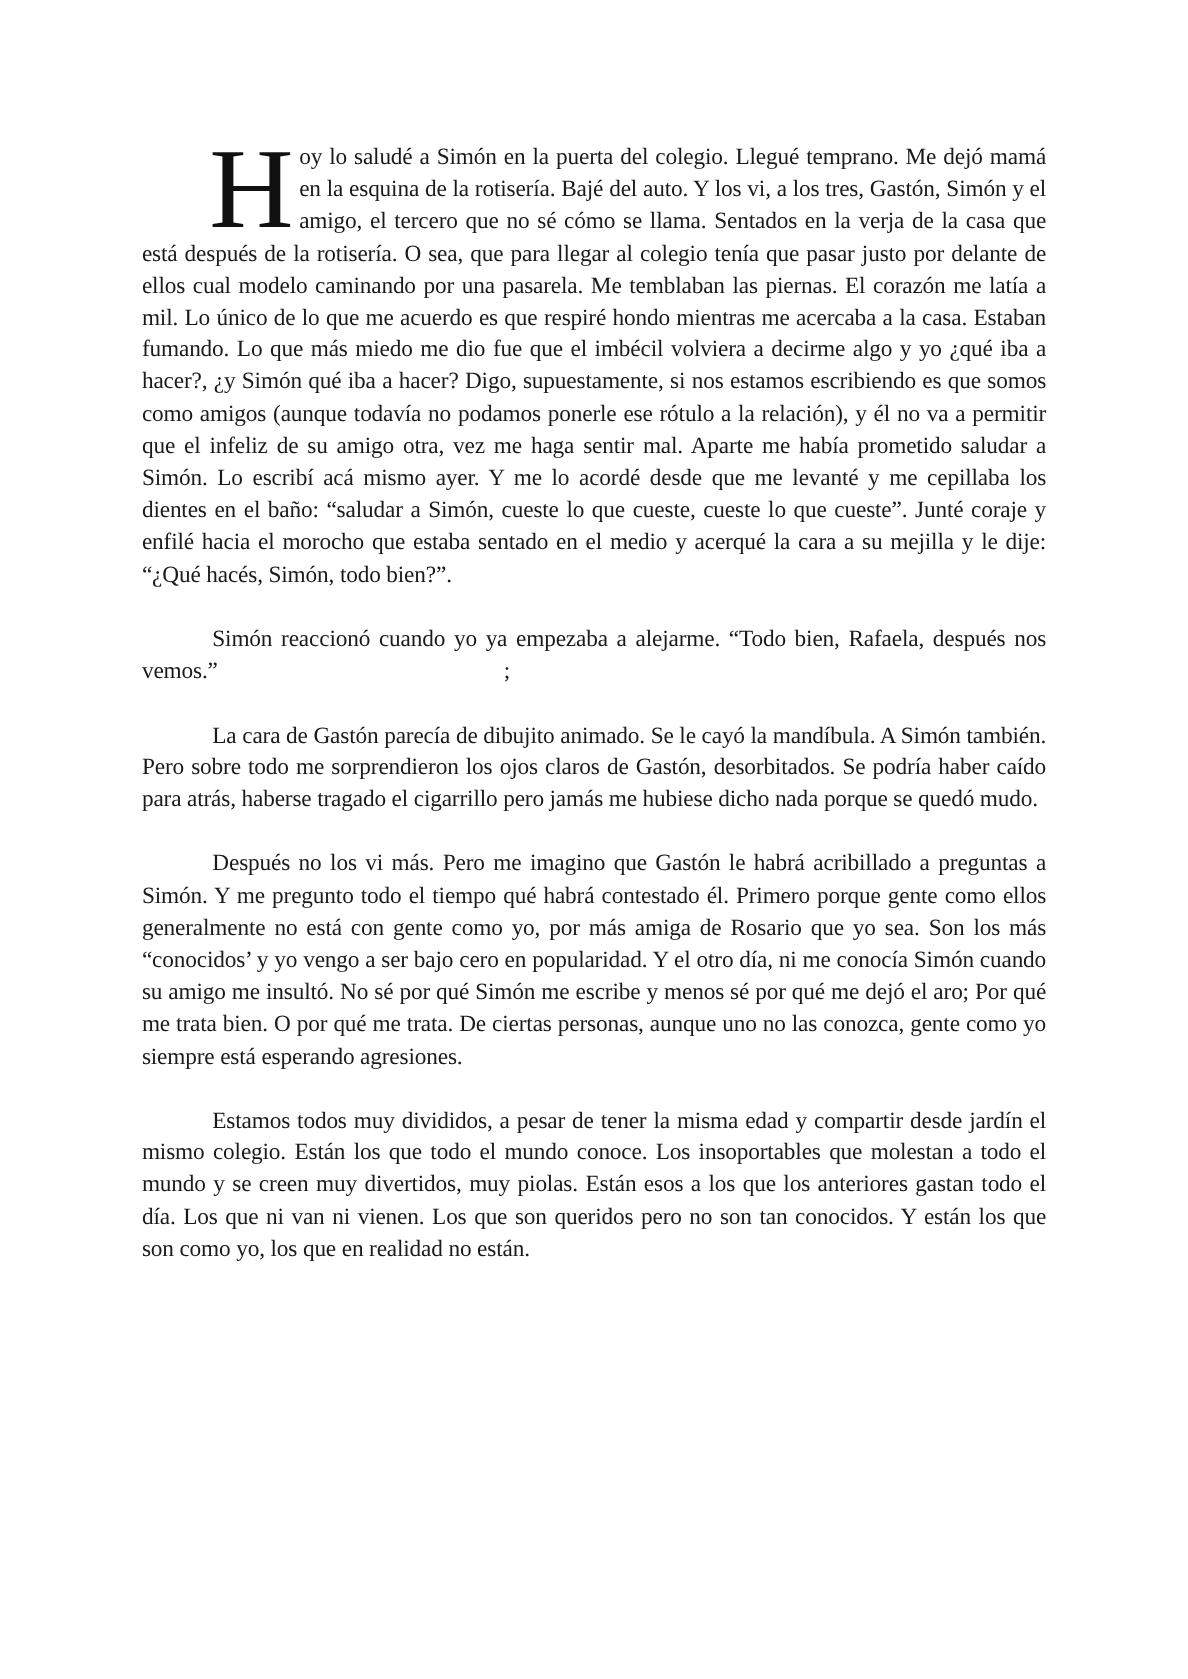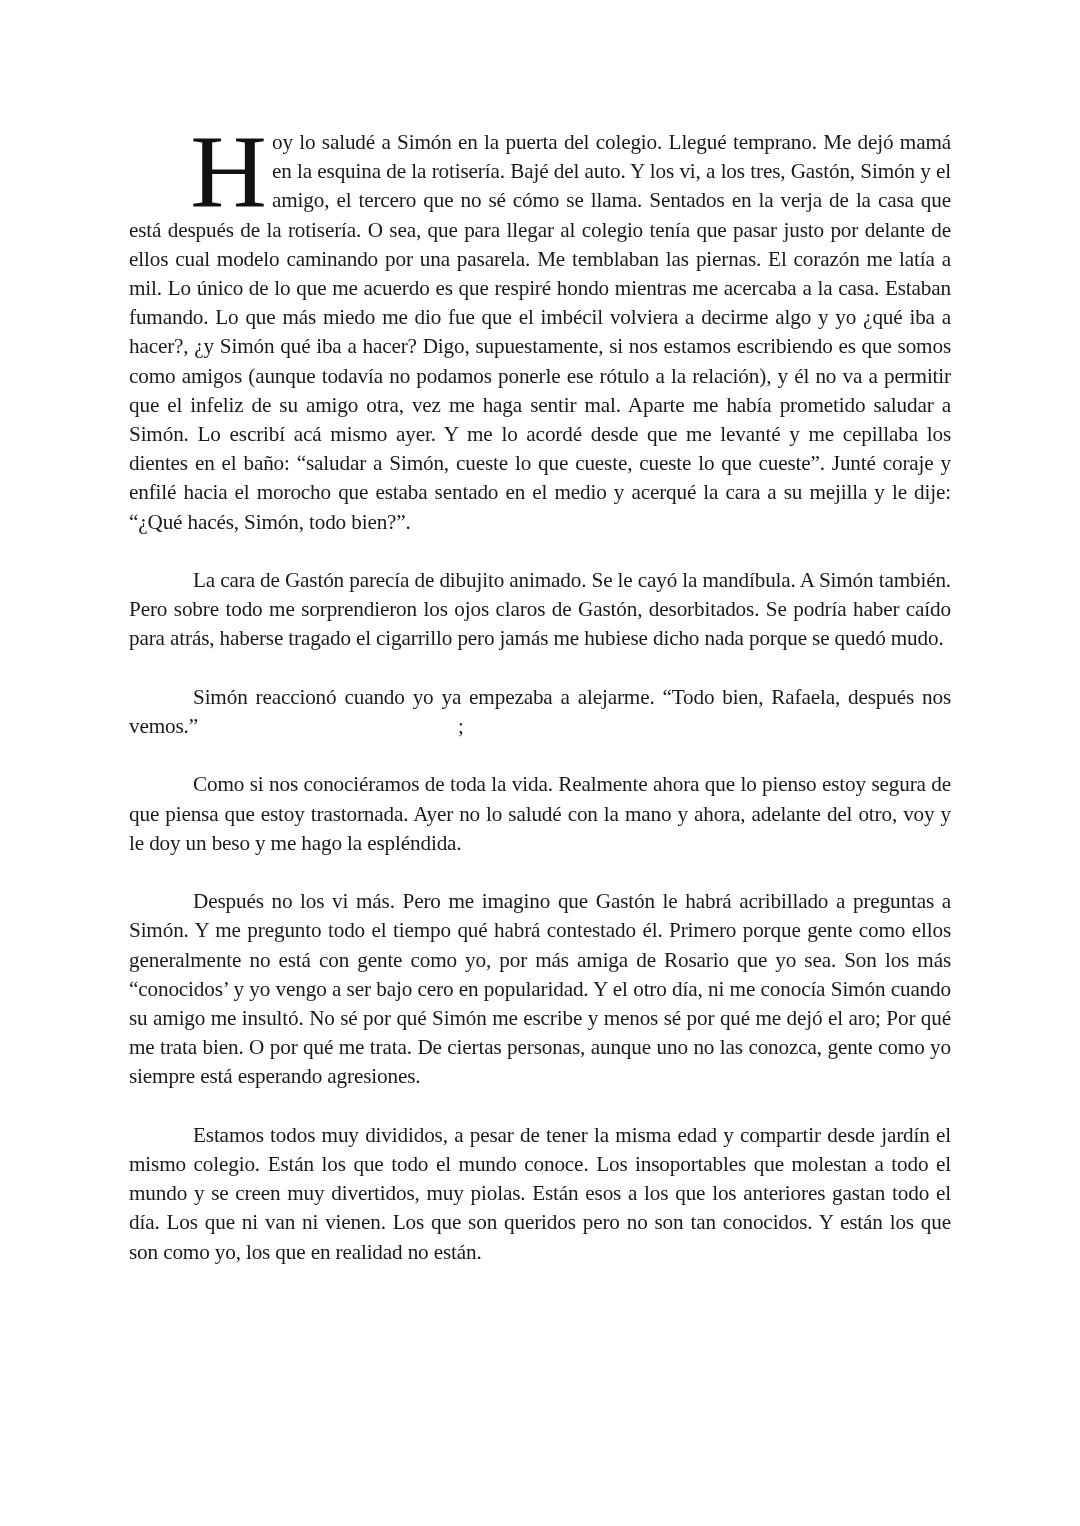--- a/index.html
+++ b/index.html
@@ -47,22 +47,21 @@
       display: inline-block;
       margin-left: 196px;
     }
   </style>
 </head>
 <body>
 
 <div class="page">
   <p class="para first"><span class="dropcap">H</span><span>oy lo saludé a Simón en la puerta del colegio. Llegué temprano. Me dejó mamá en la esquina de la rotisería. Bajé del auto. Y los vi, a los tres, Gastón, Simón y el amigo, el tercero que no sé cómo se llama. Sentados en la verja de la casa que está después de la rotisería. O sea, que para llegar al colegio tenía que pasar justo por delante de ellos cual modelo caminando por una pasarela. Me temblaban las piernas. El corazón me latía a mil. Lo único de lo que me acuerdo es que respiré hondo mientras me acercaba a la casa. Estaban fumando. Lo que más miedo me dio fue que el imbécil volviera a decirme algo y yo ¿qué iba a hacer?, ¿y Simón qué iba a hacer? Digo, supuestamente, si nos estamos escribiendo es que somos como amigos (aunque todavía no podamos ponerle ese rótulo a la relación), y él no va a permitir que el infeliz de su amigo otra, vez me haga sentir mal. Aparte me había prometido saludar a Simón. Lo escribí acá mismo ayer. Y me lo acordé desde que me levanté y me cepillaba los dientes en el baño: “saludar a Simón, cueste lo que cueste, cueste lo que cueste”. Junté coraje y enfilé hacia el morocho que estaba sentado en el medio y acerqué la cara a su mejilla y le dije: “¿Qué hacés, Simón, todo bien?”.</span></p>
 
+  <p class="para"><span>Simón reaccionó cuando yo ya empezaba a alejarme. “Todo bien, Rafaela, después nos vemos.”</span><span class="stray">;</span></p>
+
   <p class="para"><span>La cara de Gastón parecía de dibujito animado. Se le cayó la mandíbula. A Simón también. Pero sobre todo me sorprendieron los ojos claros de Gastón, desorbitados. Se podría haber caído para atrás, haberse tragado el cigarrillo pero jamás me hubiese dicho nada porque se quedó mudo.</span></p>
 
-  <p class="para"><span>Simón reaccionó cuando yo ya empezaba a alejarme. “Todo bien, Rafaela, después nos vemos.”</span><span class="stray">;</span></p>
-
-  <p class="para"><span>Como si nos conociéramos de toda la vida. Realmente ahora que lo pienso estoy segura de que piensa que estoy trastornada. Ayer no lo saludé con la mano y ahora, adelante del otro, voy y le doy un beso y me hago la espléndida.</span></p>
 
   <p class="para"><span>Después no los vi más. Pero me imagino que Gastón le habrá acribillado a preguntas a Simón. Y me pregunto todo el tiempo qué habrá contestado él. Primero porque gente como ellos generalmente no está con gente como yo, por más amiga de Rosario que yo sea. Son los más “conocidos’ y yo vengo a ser bajo cero en popularidad. Y el otro día, ni me conocía Simón cuando su amigo me insultó. No sé por qué Simón me escribe y menos sé por qué me dejó el aro; Por qué me trata bien. O por qué me trata. De ciertas personas, aunque uno no las conozca, gente como yo siempre está esperando agresiones.</span></p>
 
   <p class="para"><span>Estamos todos muy divididos, a pesar de tener la misma edad y compartir desde jardín el mismo colegio. Están los que todo el mundo conoce. Los insoportables que molestan a todo el mundo y se creen muy divertidos, muy piolas. Están esos a los que los anteriores gastan todo el día. Los que ni van ni vienen. Los que son queridos pero no son tan conocidos. Y están los que son como yo, los que en realidad no están.</span></p>
 </div>
 
 </body></html>

